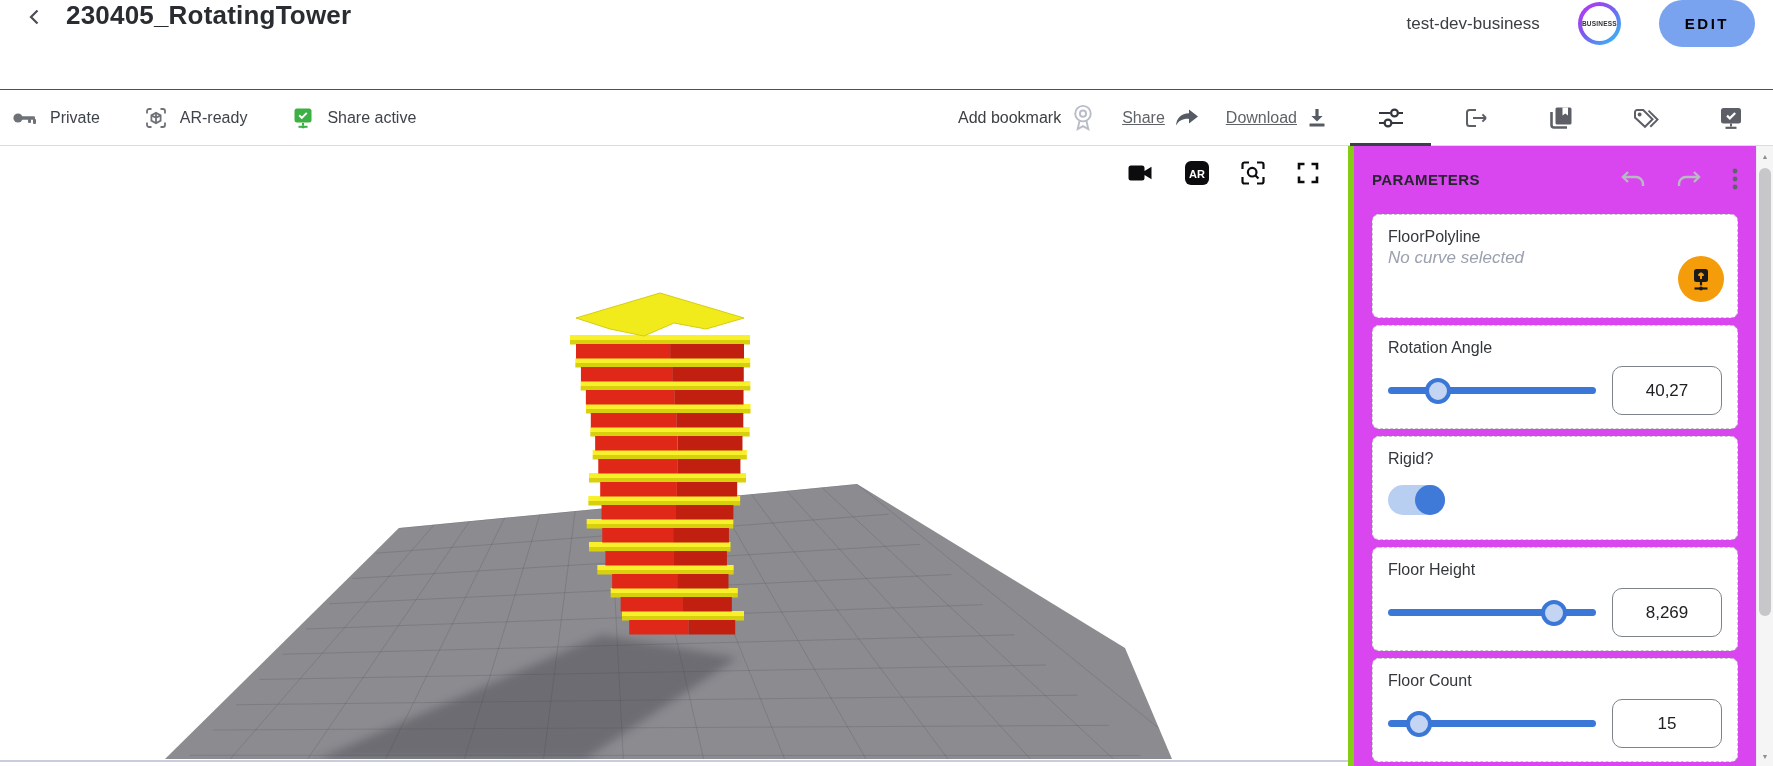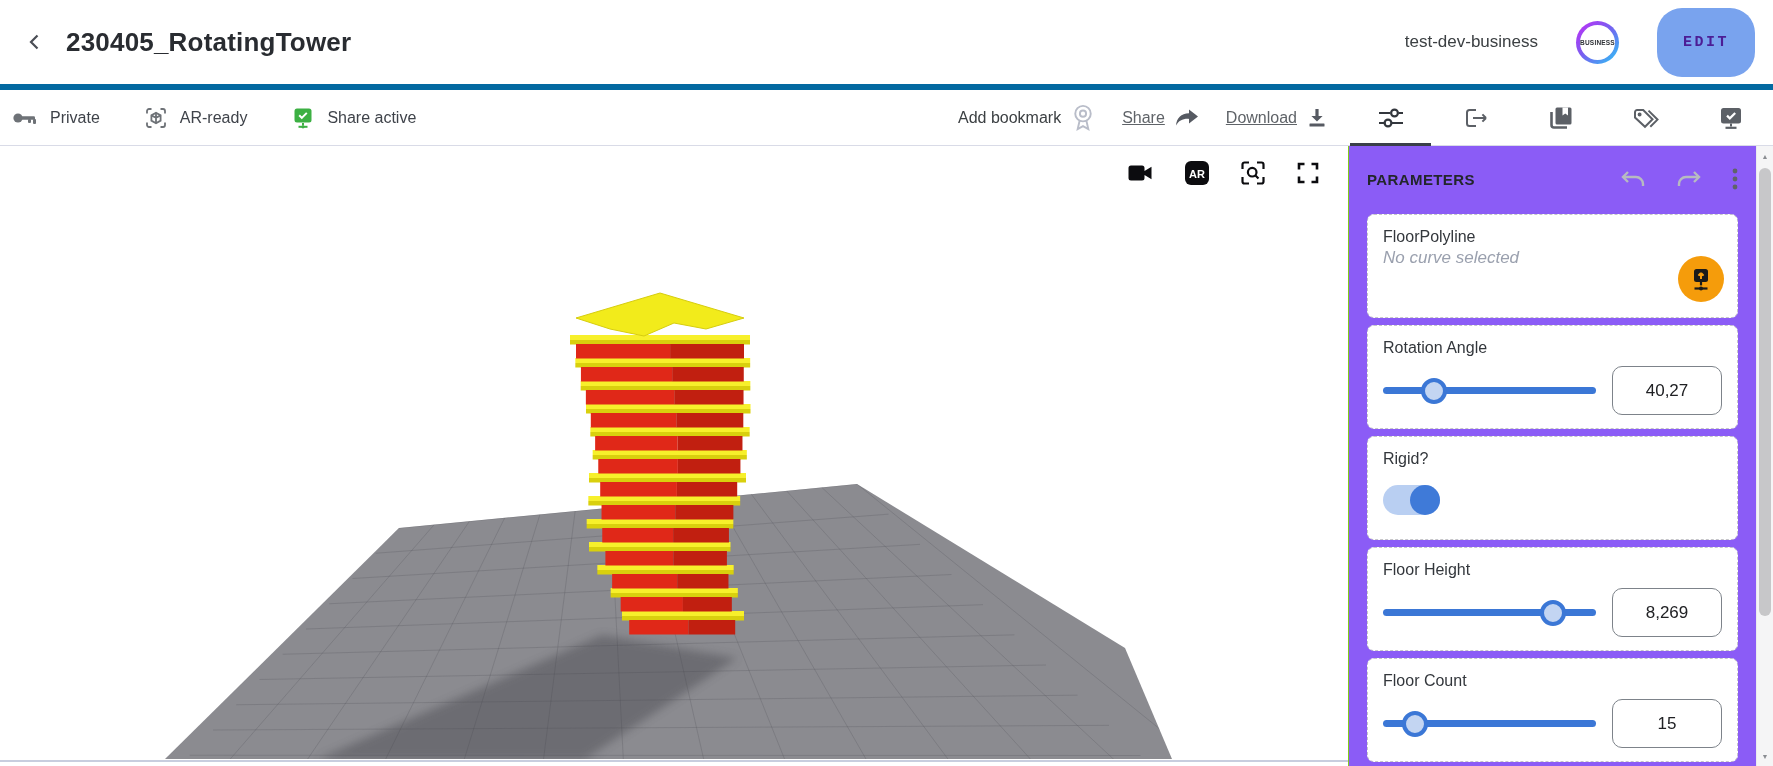--- a/index.html
+++ b/index.html
@@ -1,50 +1,50 @@
 <!DOCTYPE html>
 <html><head>
 <meta charset="utf-8">
 <style>
   *{margin:0;padding:0;box-sizing:border-box}
   body{background:#fff}
   .app{width:1773px;height:766px;position:relative;background:#fff;overflow:hidden;
        font-family:"Liberation Sans",sans-serif;color:#2b2e33}
   
-  .header{height:90px;display:flex;align-items:center;padding:0 18px;border-bottom:6px solid #0369a1}
+  .header{height:90px;display:flex;align-items:flex-start;padding:0 18px;border-bottom:1px solid #0369a1}
   .back-btn{width:34px;height:34px;display:flex;align-items:center;justify-content:center;cursor:pointer;background:none;border:none}
   .page-title{font-size:26px;font-weight:bold;color:#292c31;margin-left:14px;letter-spacing:.2px}
   .hright{margin-left:auto;display:flex;align-items:center;gap:38px}
   .account-name{font-size:17px;color:#3c4043}
   .badge{width:43px;height:43px;border-radius:50%;background:linear-gradient(135deg,#c42cf7 0%,#7a5cf0 45%,#29c9f5 100%);
          display:flex;align-items:center;justify-content:center}
   .badge-inner{width:35px;height:35px;background:#fff;border-radius:50%;display:flex;align-items:center;justify-content:center;
                font-size:6.5px;font-weight:bold;color:#2f3237;letter-spacing:.2px}
-  .edit-btn{background:#79a3ee;color:#4c1d95;font-weight:bold;font-size:15px;letter-spacing:2.5px;
-            border:none;border-radius:25px;padding:26px 26px;cursor:pointer;font-family:Liberation Mono, monospace}
+  .edit-btn{background:#79a3ee;color:#000000;font-weight:bold;font-size:15px;letter-spacing:2.5px;
+            border:none;border-radius:25px;padding:15px 26px;cursor:pointer;font-family:Liberation Sans, sans-serif}
   
   .toolbar{height:56px;display:flex;align-items:stretch;border-bottom:1px solid #d9dbe7}
   .tleft{display:flex;gap:44px;padding-left:12px}
   .titem{display:flex;align-items:center;gap:12px;font-size:16px;color:#3f434a}
   .titem .ticon{display:flex;color:#6e7277}
   .tmid{margin-left:auto;display:flex;align-items:center;gap:26px;margin-right:20px}
   .tlink{display:flex;align-items:center;gap:9px;font-size:16px;color:#5f6368;cursor:pointer}
   .tlink .underlined{text-decoration:underline}
   .tabs{display:flex;width:425px}
   .tab{width:85px;display:flex;align-items:center;justify-content:center;position:relative;color:#5c6066;cursor:pointer}
   .tab.active{color:#33373d}
   .tab.active::after{content:"";position:absolute;left:2px;right:2px;bottom:-1px;height:3px;background:#3a3f49}
   
   .main{display:flex;height:620px}
   .stage{width:1348px;height:616px;border-bottom:2px solid #c8cdde;position:relative;background:#fff;overflow:hidden}
   .scene{position:absolute;left:0;top:0}
   .overlay{position:absolute;top:14px;right:28px;display:flex;gap:30px;align-items:center}
   .ovicon{display:flex;cursor:pointer}
   
-  .panel{width:408px;border-left:1px solid #84cc16;padding:12px 18px 0;background:#8b5cf6}
+  .panel{width:408px;border-left:6px solid #84cc16;padding:12px 18px 0;background:#d946ef}
   .phead{display:flex;align-items:center;height:42px;margin-bottom:14px}
   .ptitle{font-size:15px;font-weight:bold;color:#23262b;letter-spacing:.4px}
   .picons{margin-left:auto;display:flex;align-items:center;gap:30px}
   .picon{display:flex;cursor:pointer;color:#b7bac1}
   .picon.dark{color:#5f6368}
   .card{border:1.5px dashed #c6c6c9;border-radius:7px;padding:13px 15px;margin-bottom:7px;height:104px;position:relative;background:#fff}
   .card-label{font-size:16px;color:#33373c}
   .curve-status{font-size:17px;color:#9aa0ae;font-style:italic;margin-top:2px}
   .curve-btn{position:absolute;right:13px;top:64px;transform:translateY(-50%);width:46px;height:46px;border-radius:50%;
              background:#f59c0b;border:none;display:flex;align-items:center;justify-content:center;cursor:pointer}

